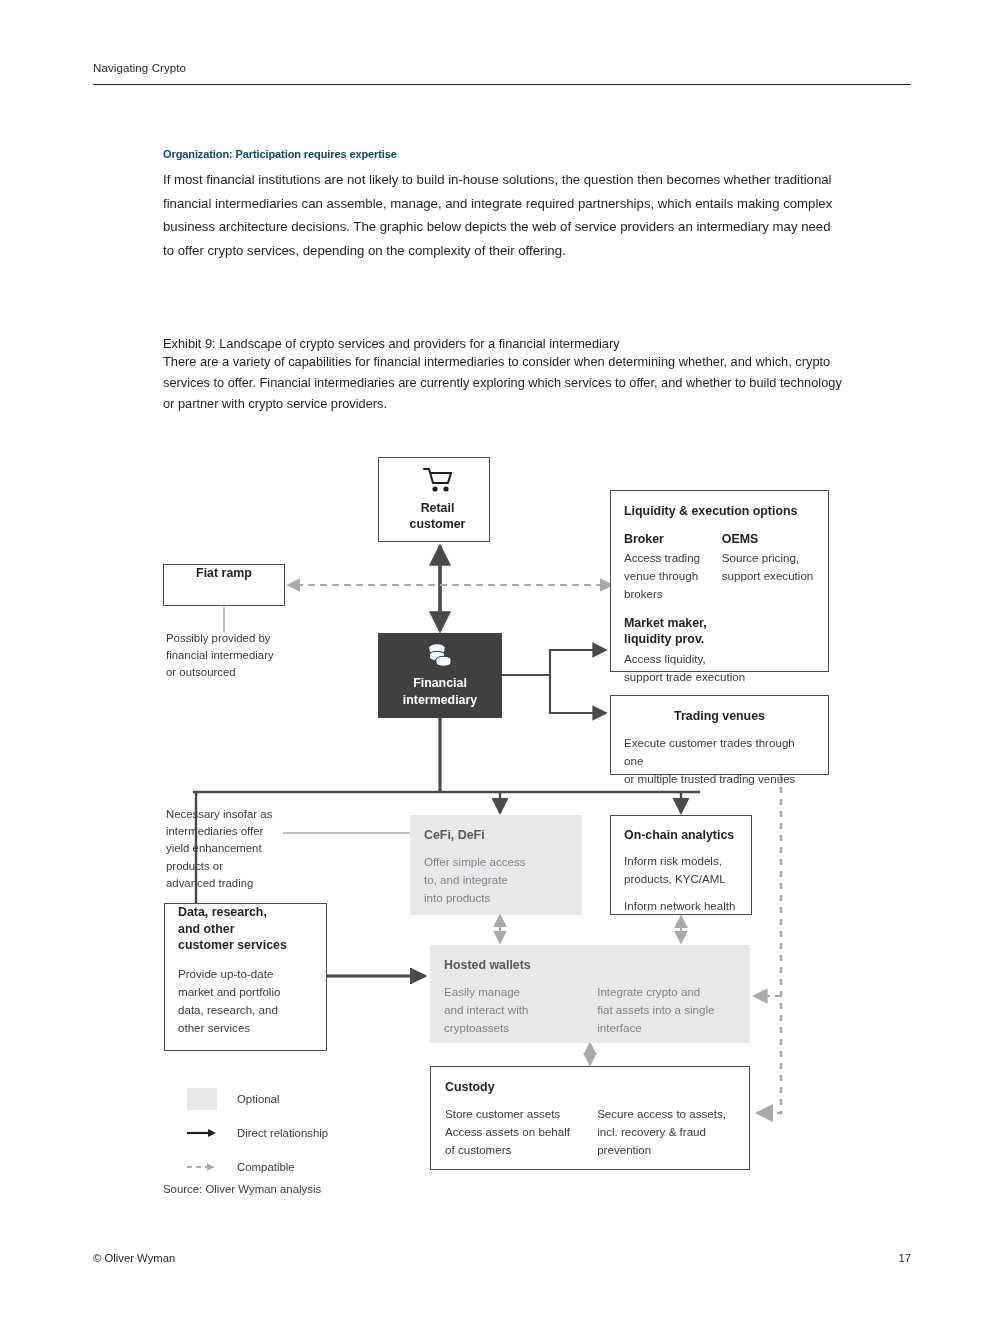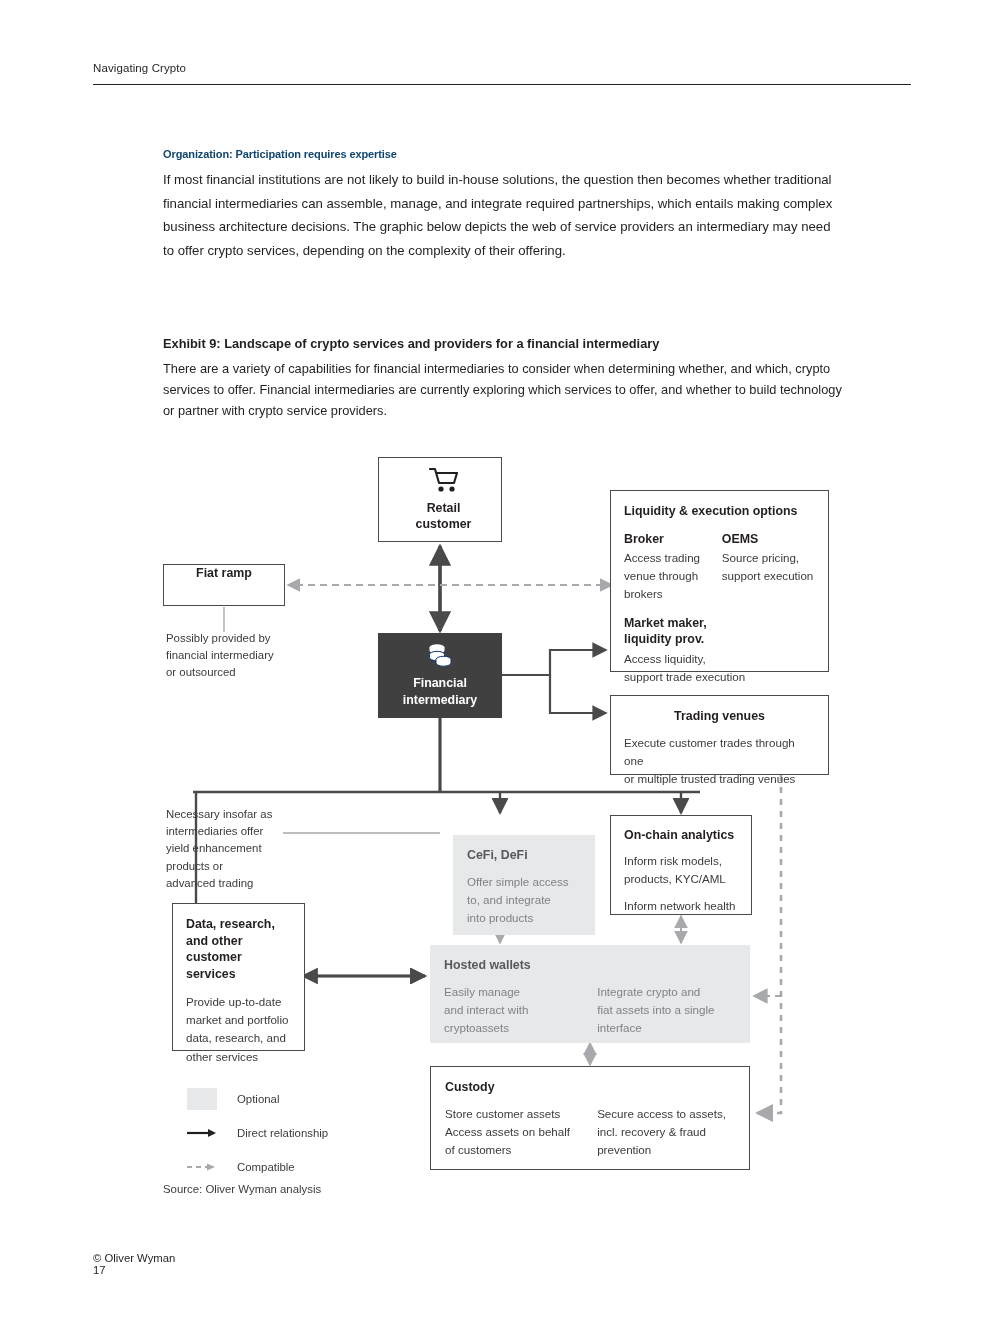--- a/index.html
+++ b/index.html
@@ -25,21 +25,21 @@
   .content { position: absolute; left: 163px; top: 148px; width: 680px; }
   h1.section-title {
     margin: 0 0 8px 0;
     font-size: 11px; font-weight: bold; color: #10456f; letter-spacing: -.1px;
   }
   p.para {
     margin: 0; font-size: 13.2px; line-height: 23.5px; color: #231f20;
   }
 
   .exhibit-block { position: absolute; left: 163px; top: 336px; width: 680px; }
-  .exhibit-title { font-size: 12.8px; font-weight: bold; color: #231f20; margin-bottom: 7px; }
+  .exhibit-title { font-size: 12.8px; font-weight: normal; color: #231f20; }
   .exhibit-desc { font-size: 12.8px; line-height: 21px; color: #231f20; }
 
   
   .diagram { position: absolute; left: 0; top: 0; width: 992px; height: 1320px; }
   .diagram .node { position: absolute; }
 
   .box-white { background:#fff; border: 1.1px solid #4a4a4a; }
   .box-grey  { background:#e7e8e9; border: none; }
   .box-blue  { background:#404040; border: none; color:#fff; }
 
@@ -55,21 +55,21 @@
 
   
   .legend { position:absolute; left:163px; top:1088px; }
   .legend-row { display:flex; align-items:center; height:22px; margin-bottom:12px;padding-left:24px; }
   .legend-sw { width:30px; height:22px; background:#e7e8e9; margin-right:20px; }
   .legend-label { font-size:11.4px; color:#3b3b3b; }
   .legend-icon { width:30px; height:12px; margin-right:20px; }
   .source-note { position:absolute; left:163px; top:1183px; font-size:11.4px; color:#3b3b3b; }
 
   
-  .footer { position:absolute; left:93px; top:1252px; width:818px; display:flex; justify-content:space-between;flex-direction:column; }
+  .footer { position:absolute; left:93px; top:1252px; width:818px; display:flex; justify-content:space-between; }
   .footer span { font-size:11.3px; color:#231f20; }
 
   .cart-icon { display:block; margin: 0 auto 7px auto; width: 30px; height: 26px; }
   .coins-icon { display:block; margin: 0 auto 6px auto; width: 28px; height: 26px; }
 </style>
 </head>
 <body>
 
 <div class="running-header">
   <div class="txt">Navigating Crypto</div>
@@ -129,21 +129,21 @@
     <line x1="681" y1="943" x2="681" y2="916" stroke="#a7a9ac" stroke-width="2" stroke-dasharray="6,5" marker-end="url(#arrLight)"></line>
     <line x1="681" y1="916" x2="681" y2="943" stroke="#a7a9ac" stroke-width="2" stroke-dasharray="6,5" marker-end="url(#arrLight)"></line>
 
     <line x1="590" y1="1065" x2="590" y2="1043" stroke="#a7a9ac" stroke-width="2" stroke-dasharray="6,5" marker-end="url(#arrLight)"></line>
     <line x1="590" y1="1043" x2="590" y2="1065" stroke="#a7a9ac" stroke-width="2" stroke-dasharray="6,5" marker-end="url(#arrLight)"></line>
 
     <path d="M781,775 L781,1113 L757,1113" fill="none" stroke="#a7a9ac" stroke-width="2.6" stroke-dasharray="6,6" marker-end="url(#arrLight)"></path>
     <path d="M781,996 L754,996" fill="none" stroke="#a7a9ac" stroke-width="2.2" stroke-dasharray="6,5" marker-end="url(#arrLight)"></path>
   </svg>
 
-  <div class="node box-white" style="left:378px; top:457px; width:124px; height:85px; display:flex; flex-direction:column; justify-content:center;padding-left:7px;">
+  <div class="node box-white" style="left:378px; top:457px; width:112px; height:85px; display:flex; flex-direction:column; justify-content:center;padding-left:7px;">
     <svg class="cart-icon" viewBox="0 0 30 26">
       <path d="M1,2 L6,2 L10,16 L25,16 L28,6 L8,6" fill="none" stroke="#231f20" stroke-width="2.1" stroke-linejoin="round" stroke-linecap="round"></path>
       <circle cx="12" cy="22" r="2.6" fill="#231f20"></circle>
       <circle cx="23" cy="22" r="2.6" fill="#231f20"></circle>
     </svg>
     <div class="ttl" style="text-align:center; white-space:pre-line;">Retail
 customer</div>
   </div>
 
   <div class="node box-white" style="left:163px; top:564px; width:122px; height:42px; display:flex; align-items:flex-start; justify-content:center;">
@@ -188,40 +188,40 @@
 support trade execution</div>
     </div>
   </div>
 
   <div class="node box-white" style="left:610px; top:695px; width:219px; height:80px; padding:12px 13px 0 13px;">
     <div class="ttl" style="margin-bottom:9px;text-align:center;">Trading venues</div>
     <div class="bdy" style="white-space:pre-line;">Execute customer trades through one
 or multiple trusted trading venues</div>
   </div>
 
-  <div class="node box-grey" style="left:453px; top:815px; width:142px; height:100px; padding:12px 14px 0 14px;margin-top:20px;">
+  <div class="node box-grey" style="left:410px; top:815px; width:172px; height:100px; padding:12px 14px 0 14px;">
     <div class="ttl-grey" style="margin-bottom:9px;">CeFi, DeFi</div>
     <div class="bdy-grey" style="white-space:pre-line;">Offer simple access
 to, and integrate
 into products</div>
   </div>
   <div class="note" style="left:166px; top:806px; width:150px; white-space:pre-line;">Necessary insofar as
 intermediaries offer
 yield enhancement
 products or
 advanced trading</div>
 
   <div class="node box-white" style="left:610px; top:815px; width:142px; height:100px; padding:11px 13px 0 13px;">
     <div class="ttl" style="margin-bottom:8px;">On-chain analytics</div>
     <div class="bdy" style="white-space:pre-line; margin-bottom:9px;">Inform risk models,
 products, KYC/AML</div>
     <div class="bdy" style="white-space:pre-line;">Inform network health</div>
   </div>
 
-  <div class="node box-white" style="left:172px; top:903px; width:133px; height:148px; padding:12px 13px 0 13px;">
+  <div class="node box-white" style="left:164px; top:903px; width:163px; height:148px; padding:0 13px 0 13px;">
     <div class="ttl" style="white-space:pre-line; margin-bottom:11px;">Data, research,
 and other
 customer services</div>
     <div class="bdy" style="white-space:pre-line;">Provide up-to-date
 market and portfolio
 data, research, and
 other services</div>
   </div>
 
   <div class="node box-grey" style="left:430px; top:945px; width:320px; height:98px; padding:12px 14px 0 14px;">

